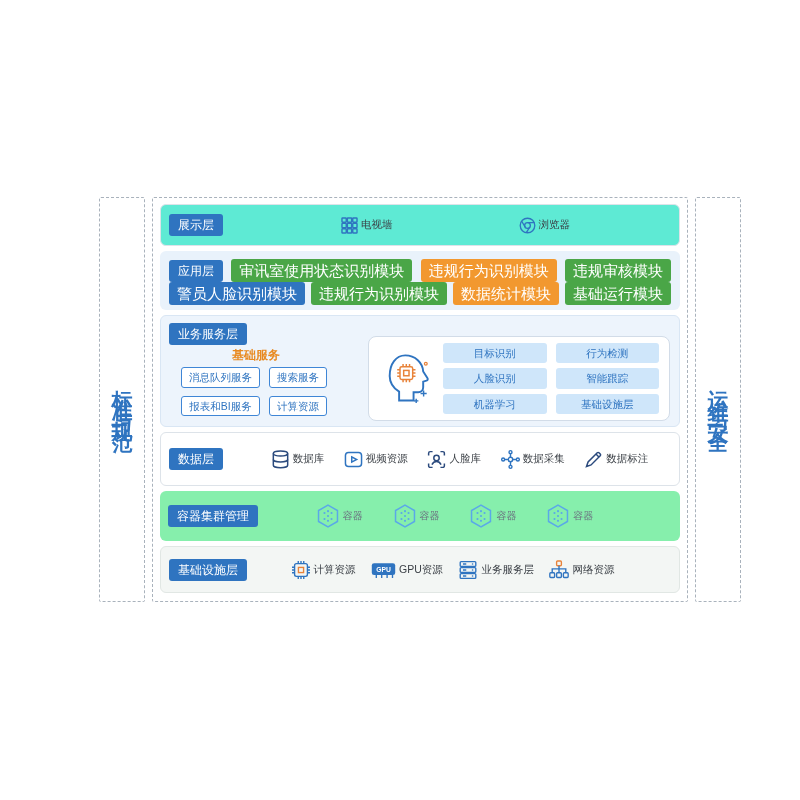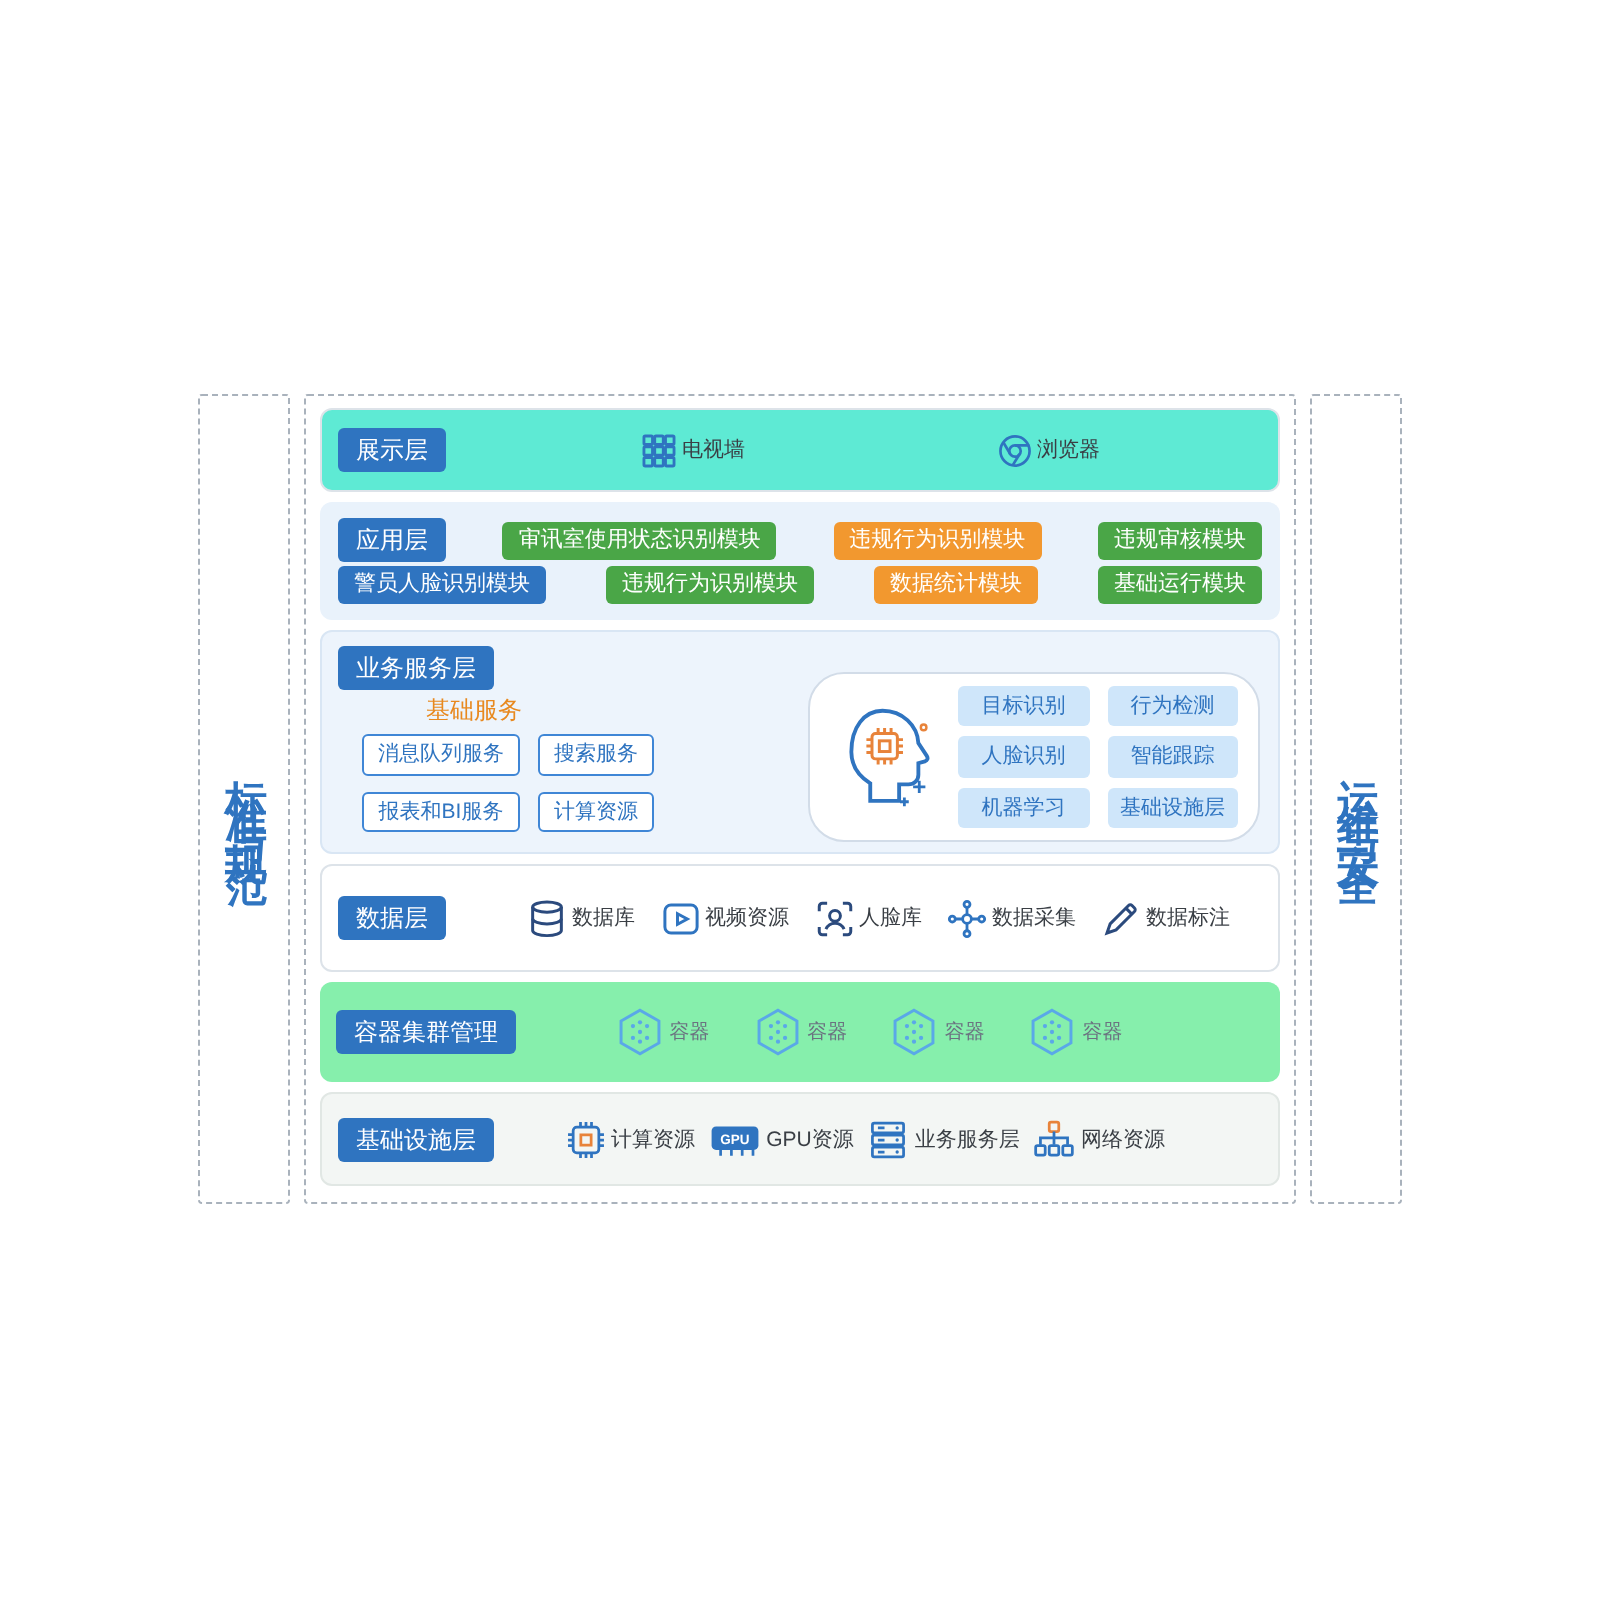--- a/index.html
+++ b/index.html
@@ -9,30 +9,30 @@
 .main{flex:1;border:1px dashed #a9b2bc;border-radius:2px;background:#fff;padding:6px 7px;display:flex;flex-direction:column;gap:5px}
 .layer{position:relative;border-radius:6px;flex:0 0 auto}
 .badge{display:inline-block;background:#2f74c0;color:#fff;font-size:12px;line-height:1;padding:5px 9px;border-radius:3px;white-space:nowrap}
 .layer-display{height:42px;background:#5eead4;border:1px solid #dde3e9;display:flex;align-items:center;padding-left:8px}
 .display-items{position:absolute;left:80px;right:10px;top:0;bottom:0;display:flex;align-items:center;justify-content:center;gap:125px}
 .node{display:flex;flex-direction:row;align-items:center;gap:2px}
 .node-label{font-size:10.5px;color:#3a3f45;white-space:nowrap}
 .container-label{font-size:10px;color:#6b7280;white-space:nowrap}
 .layer-app{height:59px;background:#e9f2fb;padding:8px 9px;display:flex;flex-direction:column;justify-content:space-between}
 .app-row{display:flex;align-items:center;justify-content:space-between;gap:6px}
-.module{color:#fff;font-size:11px;line-height:1;padding:4px 8px;border-radius:3px;white-space:nowrap}
+.module{color:#fff;font-size:15px;line-height:1;padding:4px 8px;border-radius:3px;white-space:nowrap}
 .module[data-color="green"]{background:#4aa647}
 .module[data-color="orange"]{background:#f2982f}
 .module[data-color="blue"]{background:#2f74c0}
 .layer-service{height:112px;background:#edf4fc;border:1px solid #d9e6f4}
 .svc-badge{position:absolute;left:8px;top:7px}
-.basic-title{position:absolute;left:52px;top:31px;font-size:12px;font-weight:normal;color:#e8891f}
+.basic-title{position:absolute;left:71px;top:31px;font-size:12px;font-weight:bold;color:#e8891f}
 .svc-grid{position:absolute;left:20px;top:51px;display:grid;grid-template-columns:auto auto;gap:8px 9px}
 .svc-btn{background:#ffffff;border:1px solid #3f86d6;color:#2f74c0;font-size:10.5px;line-height:1;padding:4px 7px;border-radius:3px;text-align:center;white-space:nowrap}
-.ai-panel{position:absolute;right:9px;top:20px;width:226px;height:85px;background:#ffffff;border:1px solid #d2dce8;border-radius:18px;display:flex;align-items:center;padding:0 10px;gap:8px}
+.ai-panel{position:absolute;right:9px;top:20px;width:302px;height:85px;background:#ffffff;border:1px solid #d2dce8;border-radius:8px;display:flex;align-items:center;padding:0 10px;gap:8px}
 .ai-grid{flex:1;display:grid;grid-template-columns:1fr 1fr;gap:5px 9px}
 .ai-btn{background:#cfe6fa;color:#2f74c0;font-size:10.5px;line-height:1;padding:5px 4px;border-radius:3px;text-align:center;white-space:nowrap}
 .layer-data{height:54px;background:#fff;border:1px solid #dde3e9;display:flex;align-items:center;padding:0 12px 0 8px}
 .hrow-items{flex:1;display:flex;align-items:flex-start;justify-content:space-evenly;margin-left:28px}
 .layer-container{height:50px;background:#86efac;display:flex;align-items:center;padding:0 58px 0 8px}
 .layer-infra{height:47px;background:#f3f6f4;border:1px solid #e1e7e4;display:flex;align-items:center;padding:0 50px 0 8px}
 svg{display:block}
 </style>
 </head>
 <body>

